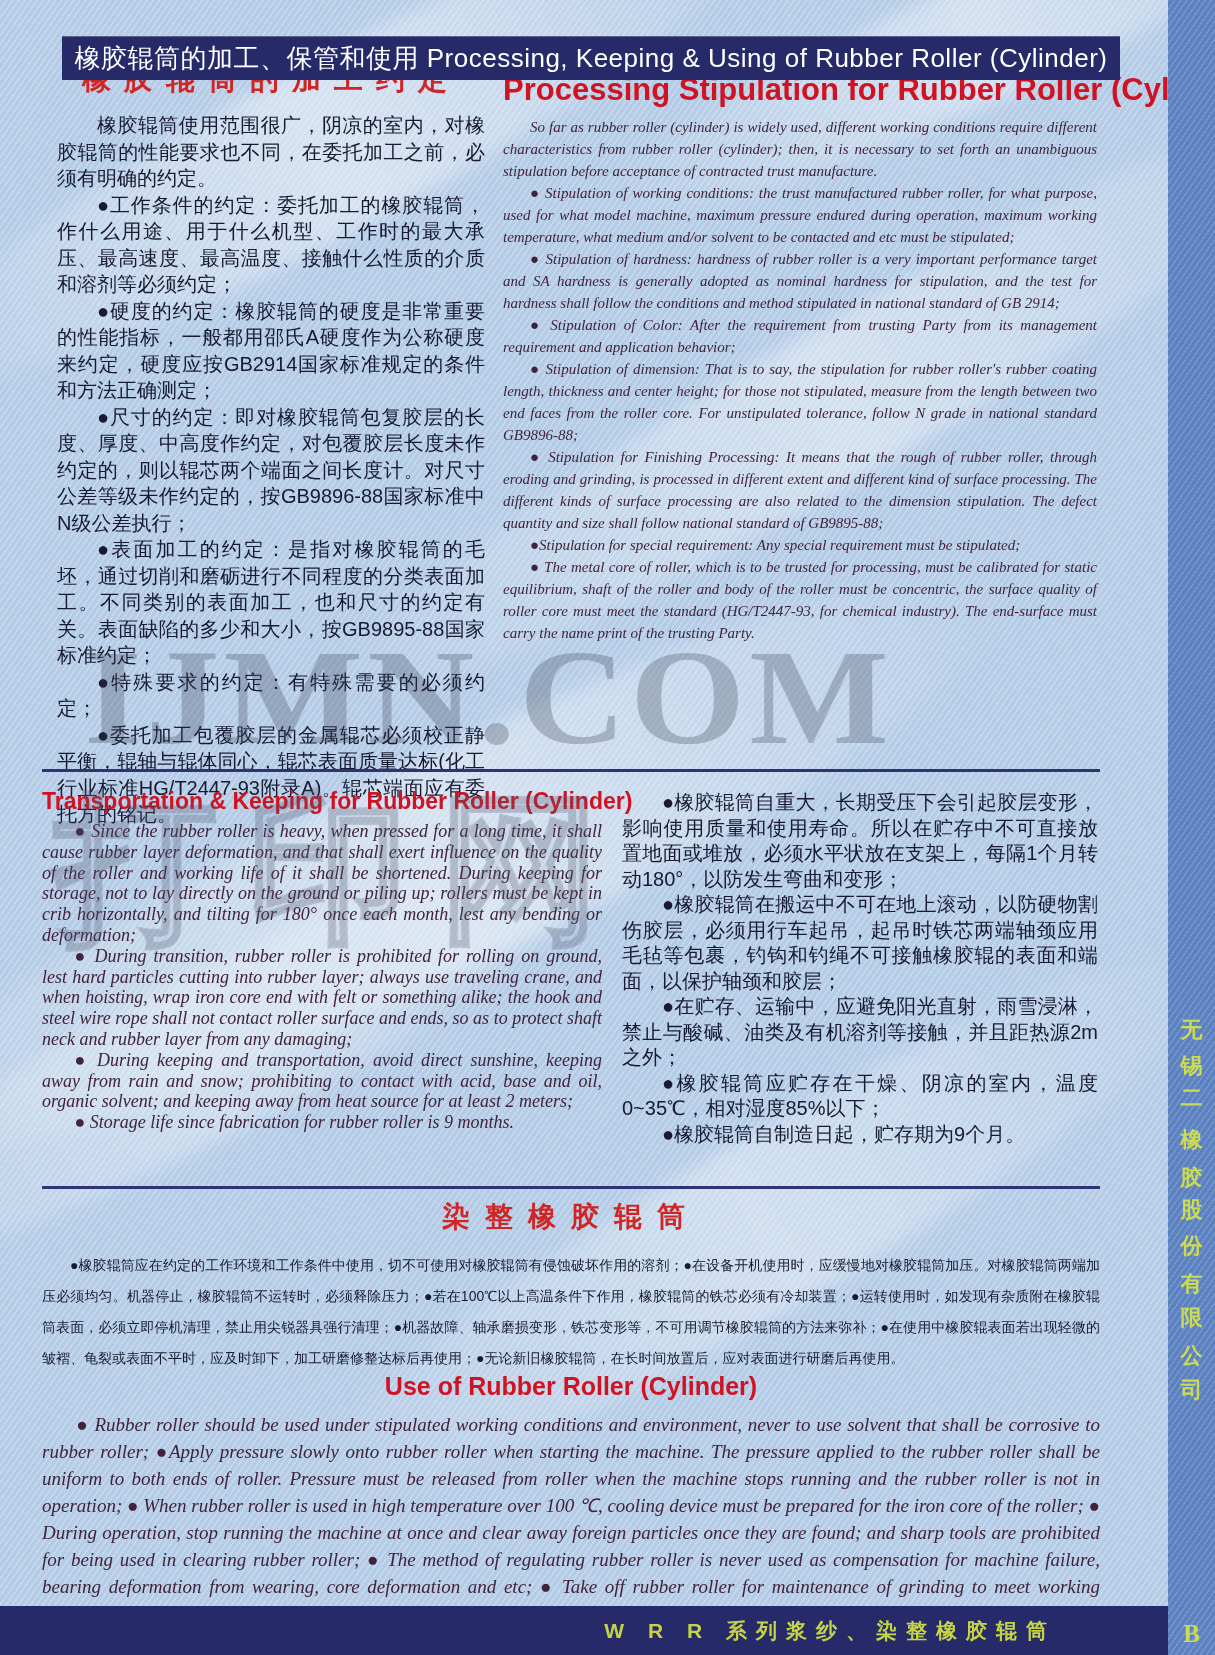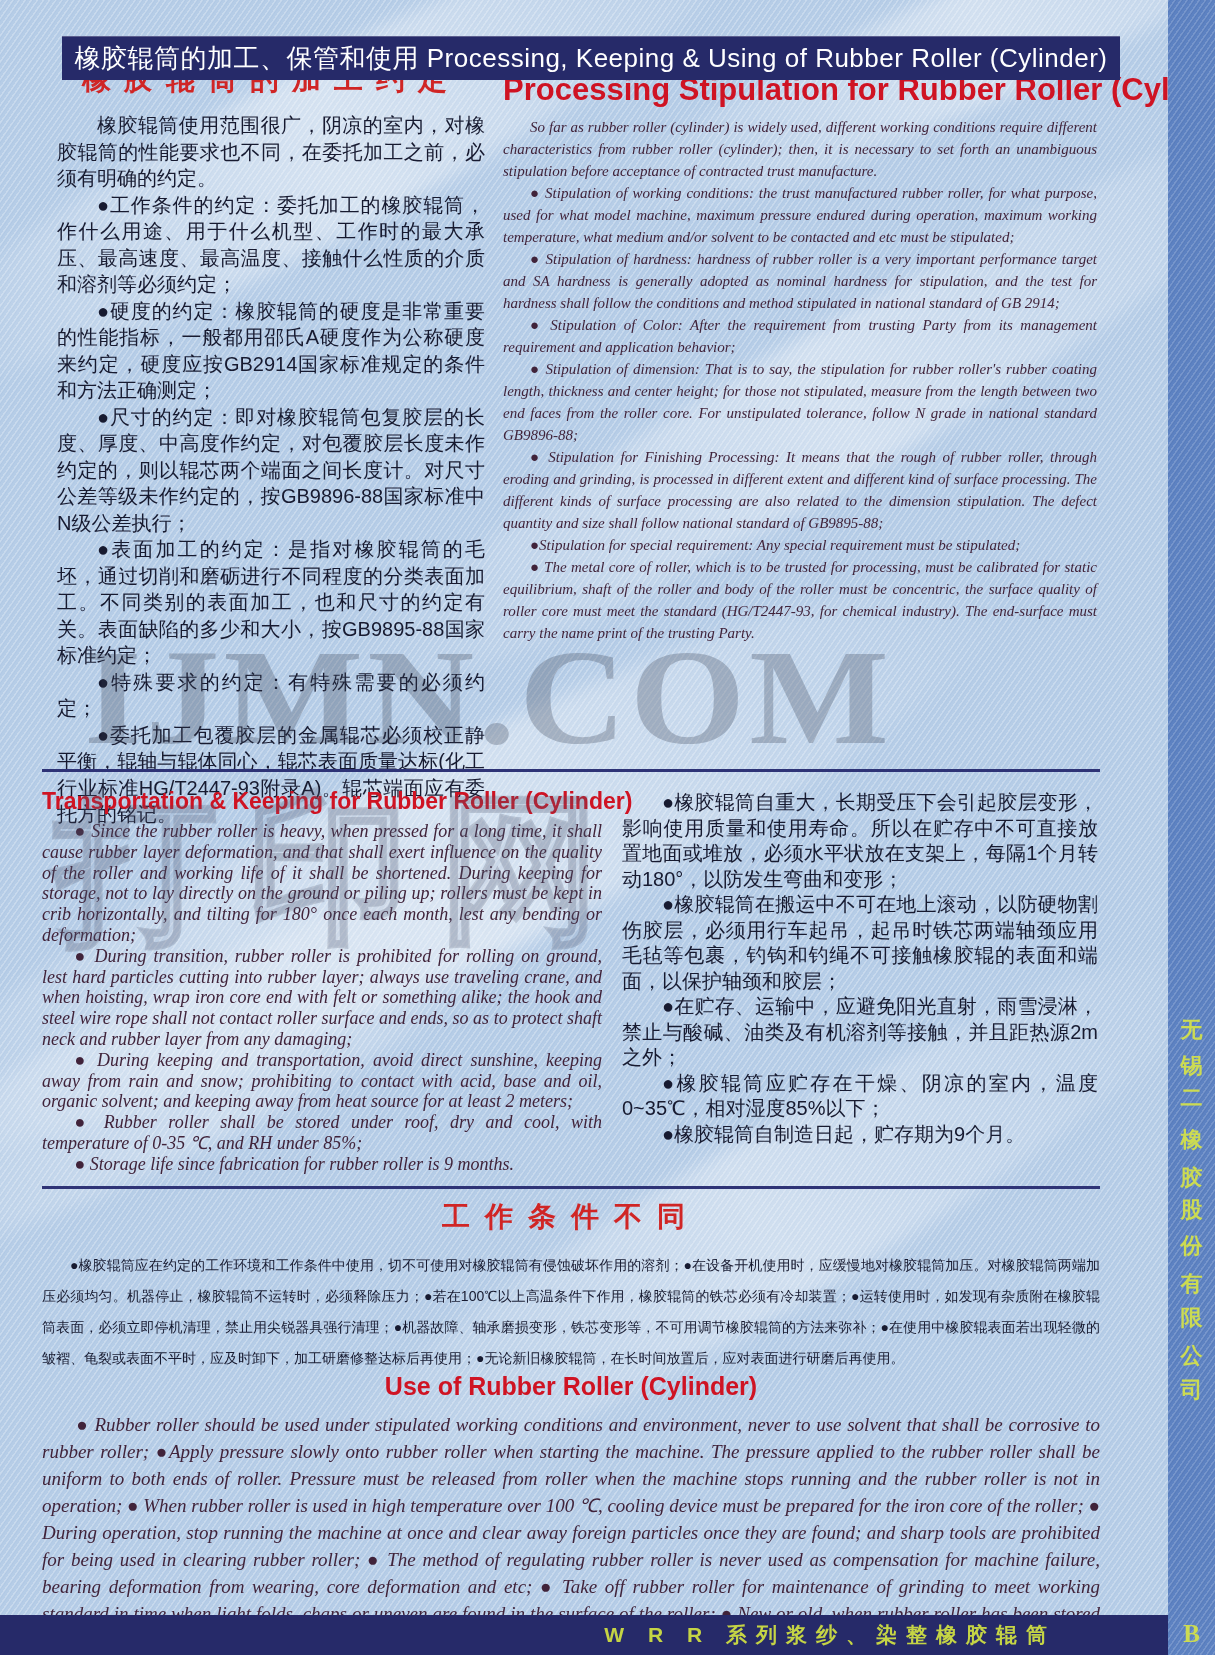--- a/index.html
+++ b/index.html
@@ -57,21 +57,21 @@
   .sidebar{position:absolute;right:0;top:0;width:47px;height:1655px;z-index:4;
            background:
              repeating-linear-gradient(125deg, rgba(255,255,255,.16) 0 1px, rgba(40,70,130,.12) 2px, rgba(93,130,194,0) 3px, rgba(93,130,194,0) 5px),
              linear-gradient(#5d82c2,#5d82c2);}
   .side-text{position:absolute;top:1002px;left:50%;transform:translateX(-50%);
              writing-mode:vertical-rl;text-orientation:upright;
              font-size:22px;letter-spacing:36px;color:#ccdb52;font-weight:bold;}
   .side-letter{position:absolute;bottom:7px;left:50%;transform:translateX(-50%);
                font-family:"Liberation Serif",serif;font-size:25px;color:#ccdb52;font-weight:bold;}
 
-  .bottombar{position:absolute;left:0;bottom:0;width:1168px;height:40px;background:#262a69;z-index:4;
+  .bottombar{position:absolute;left:0;bottom:0;width:1168px;height:49px;background:#262a69;z-index:4;
              display:flex;align-items:center;justify-content:flex-end;box-sizing:border-box;padding-right:112px;}
   .bottombar .series{color:#c5d445;font-size:21px;letter-spacing:9px;font-weight:bold;white-space:nowrap;}
 
   .watermark{position:absolute;z-index:3;pointer-events:none;white-space:nowrap;}
   .wm1{top:612px;left:84px;font-family:"Liberation Serif",serif;font-weight:bold;font-size:148px;
        color:rgba(55,60,80,.28);letter-spacing:4px;transform:scaleY(.92);}
   .wm2{top:762px;left:55px;font-weight:bold;font-size:162px;letter-spacing:30px;
        color:rgba(120,130,155,.10);-webkit-text-stroke:3px rgba(70,75,95,.22);}
 </style>
 </head>
@@ -113,36 +113,35 @@
     <p class="enp">● The metal core of roller, which is to be trusted for processing, must be calibrated for static equilibrium, shaft of the roller and body of the roller must be concentric, the surface quality of roller core must meet the standard (HG/T2447-93, for chemical industry). The end-surface must carry the name print of the trusting Party.</p>
   </section>
 
   <div class="divider d1"></div>
 
   <section class="col-ml">
     <h2 class="en-head">Transportation &amp; Keeping for Rubber Roller (Cylinder)</h2>
     <p class="enp">● Since the rubber roller is heavy, when pressed for a long time, it shall cause rubber layer deformation, and that shall exert influence on the quality of the roller and working life of it shall be shortened. During keeping for storage, not to lay directly on the ground or piling up; rollers must be kept in crib horizontally, and tilting for 180° once each month, lest any bending or deformation;</p>
     <p class="enp">● During transition, rubber roller is prohibited for rolling on ground, lest hard particles cutting into rubber layer; always use traveling crane, and when hoisting, wrap iron core end with felt or something alike; the hook and steel wire rope shall not contact roller surface and ends, so as to protect shaft neck and rubber layer from any damaging;</p>
     <p class="enp">● During keeping and transportation, avoid direct sunshine, keeping away from rain and snow; prohibiting to contact with acid, base and oil, organic solvent; and keeping away from heat source for at least 2 meters;</p>
-    <p class="enp">● Rubber roller shall be stored under roof, dry and cool, with temperature of 0-35 ℃, and RH under 85%;</p>
     <p class="enp">● Storage life since fabrication for rubber roller is 9 months.</p>
   </section>
 
   <section class="col-mr">
     <p class="cnp">●橡胶辊筒自重大，长期受压下会引起胶层变形，影响使用质量和使用寿命。所以在贮存中不可直接放置地面或堆放，必须水平状放在支架上，每隔1个月转动180°，以防发生弯曲和变形；</p>
     <p class="cnp">●橡胶辊筒在搬运中不可在地上滚动，以防硬物割伤胶层，必须用行车起吊，起吊时铁芯两端轴颈应用毛毡等包裹，钓钩和钓绳不可接触橡胶辊的表面和端面，以保护轴颈和胶层；</p>
     <p class="cnp">●在贮存、运输中，应避免阳光直射，雨雪浸淋，禁止与酸碱、油类及有机溶剂等接触，并且距热源2m之外；</p>
     <p class="cnp">●橡胶辊筒应贮存在干燥、阴凉的室内，温度0~35℃，相对湿度85%以下；</p>
     <p class="cnp">●橡胶辊筒自制造日起，贮存期为9个月。</p>
   </section>
 
   <div class="divider d2"></div>
 
   <section class="sec-use-cn">
-    <h2 class="cn-head">工作条件不同</h2>
+    <h2 class="cn-head">染整橡胶辊筒</h2>
     <p class="cnp">●橡胶辊筒应在约定的工作环境和工作条件中使用，切不可使用对橡胶辊筒有侵蚀破坏作用的溶剂；●在设备开机使用时，应缓慢地对橡胶辊筒加压。对橡胶辊筒两端加压必须均匀。机器停止，橡胶辊筒不运转时，必须释除压力；●若在100℃以上高温条件下作用，橡胶辊筒的铁芯必须有冷却装置；●运转使用时，如发现有杂质附在橡胶辊筒表面，必须立即停机清理，禁止用尖锐器具强行清理；●机器故障、轴承磨损变形，铁芯变形等，不可用调节橡胶辊筒的方法来弥补；●在使用中橡胶辊表面若出现轻微的皱褶、龟裂或表面不平时，应及时卸下，加工研磨修整达标后再使用；●无论新旧橡胶辊筒，在长时间放置后，应对表面进行研磨后再使用。</p>
   </section>
 
   <section class="sec-use-en">
     <h2 class="en-head">Use of Rubber Roller (Cylinder)</h2>
     <p class="enp">● Rubber roller should be used under stipulated working conditions and environment, never to use solvent that shall be corrosive to rubber roller; ●Apply pressure slowly onto rubber roller when starting the machine. The pressure applied to the rubber roller shall be uniform to both ends of roller. Pressure must be released from roller when the machine stops running and the rubber roller is not in operation; ● When rubber roller is used in high temperature over 100 ℃, cooling device must be prepared for the iron core of the roller; ● During operation, stop running the machine at once and clear away foreign particles once they are found; and sharp tools are prohibited for being used in clearing rubber roller; ● The method of regulating rubber roller is never used as compensation for machine failure, bearing deformation from wearing, core deformation and etc; ● Take off rubber roller for maintenance of grinding to meet working standard in time when light folds, chaps or uneven are found in the surface of the roller; ● New or old, when rubber roller has been stored for a long period of time, grind before use.</p>
   </section>
 
   <aside class="sidebar">
     <div class="side-text">无锡二橡胶股份有限公司</div>

